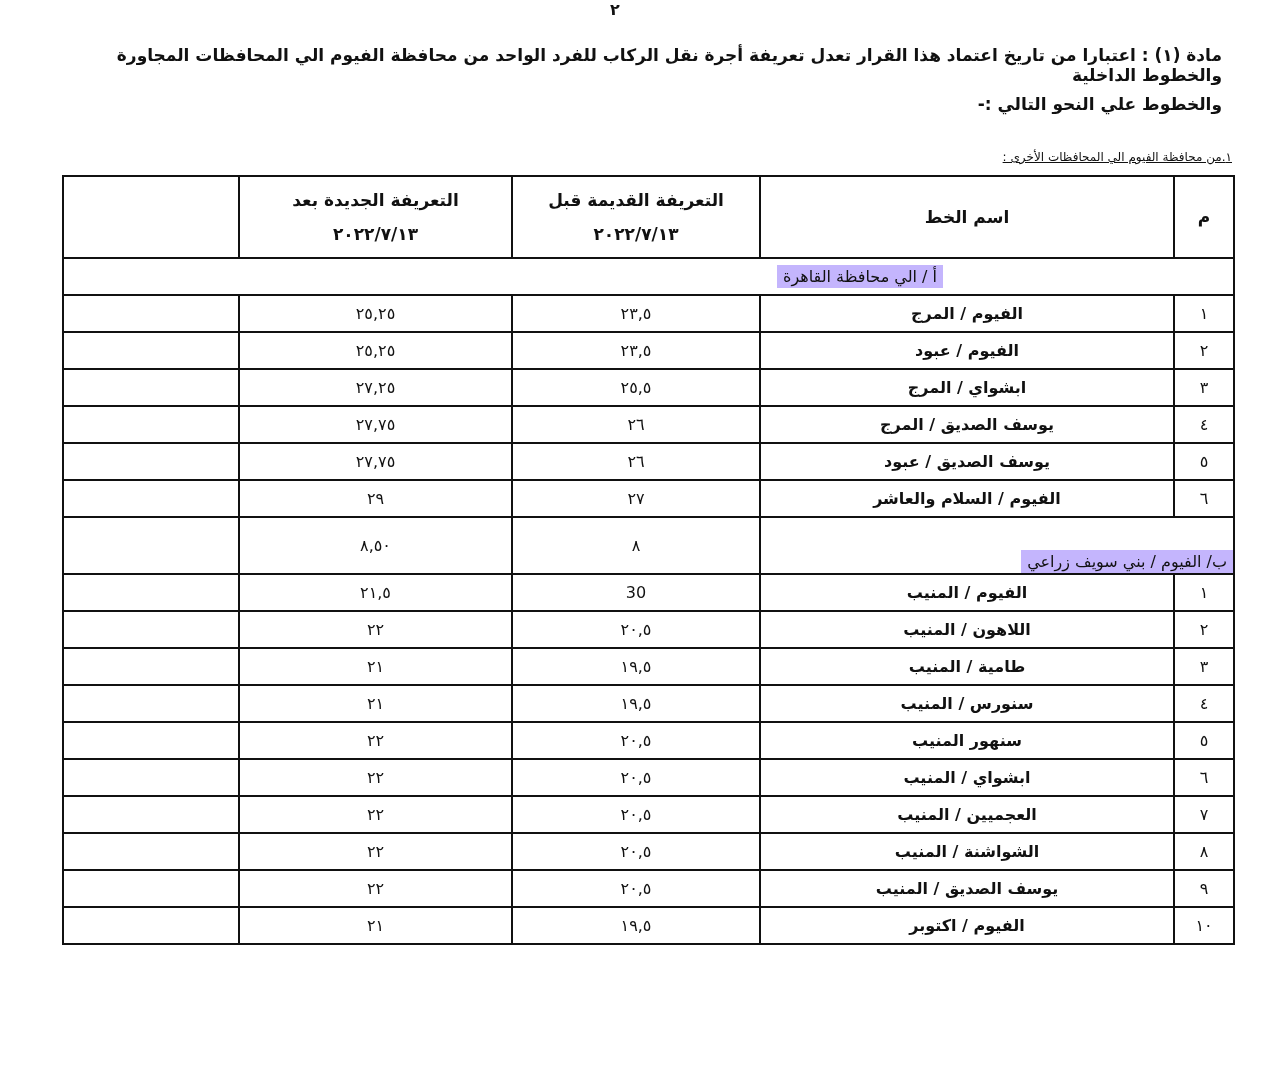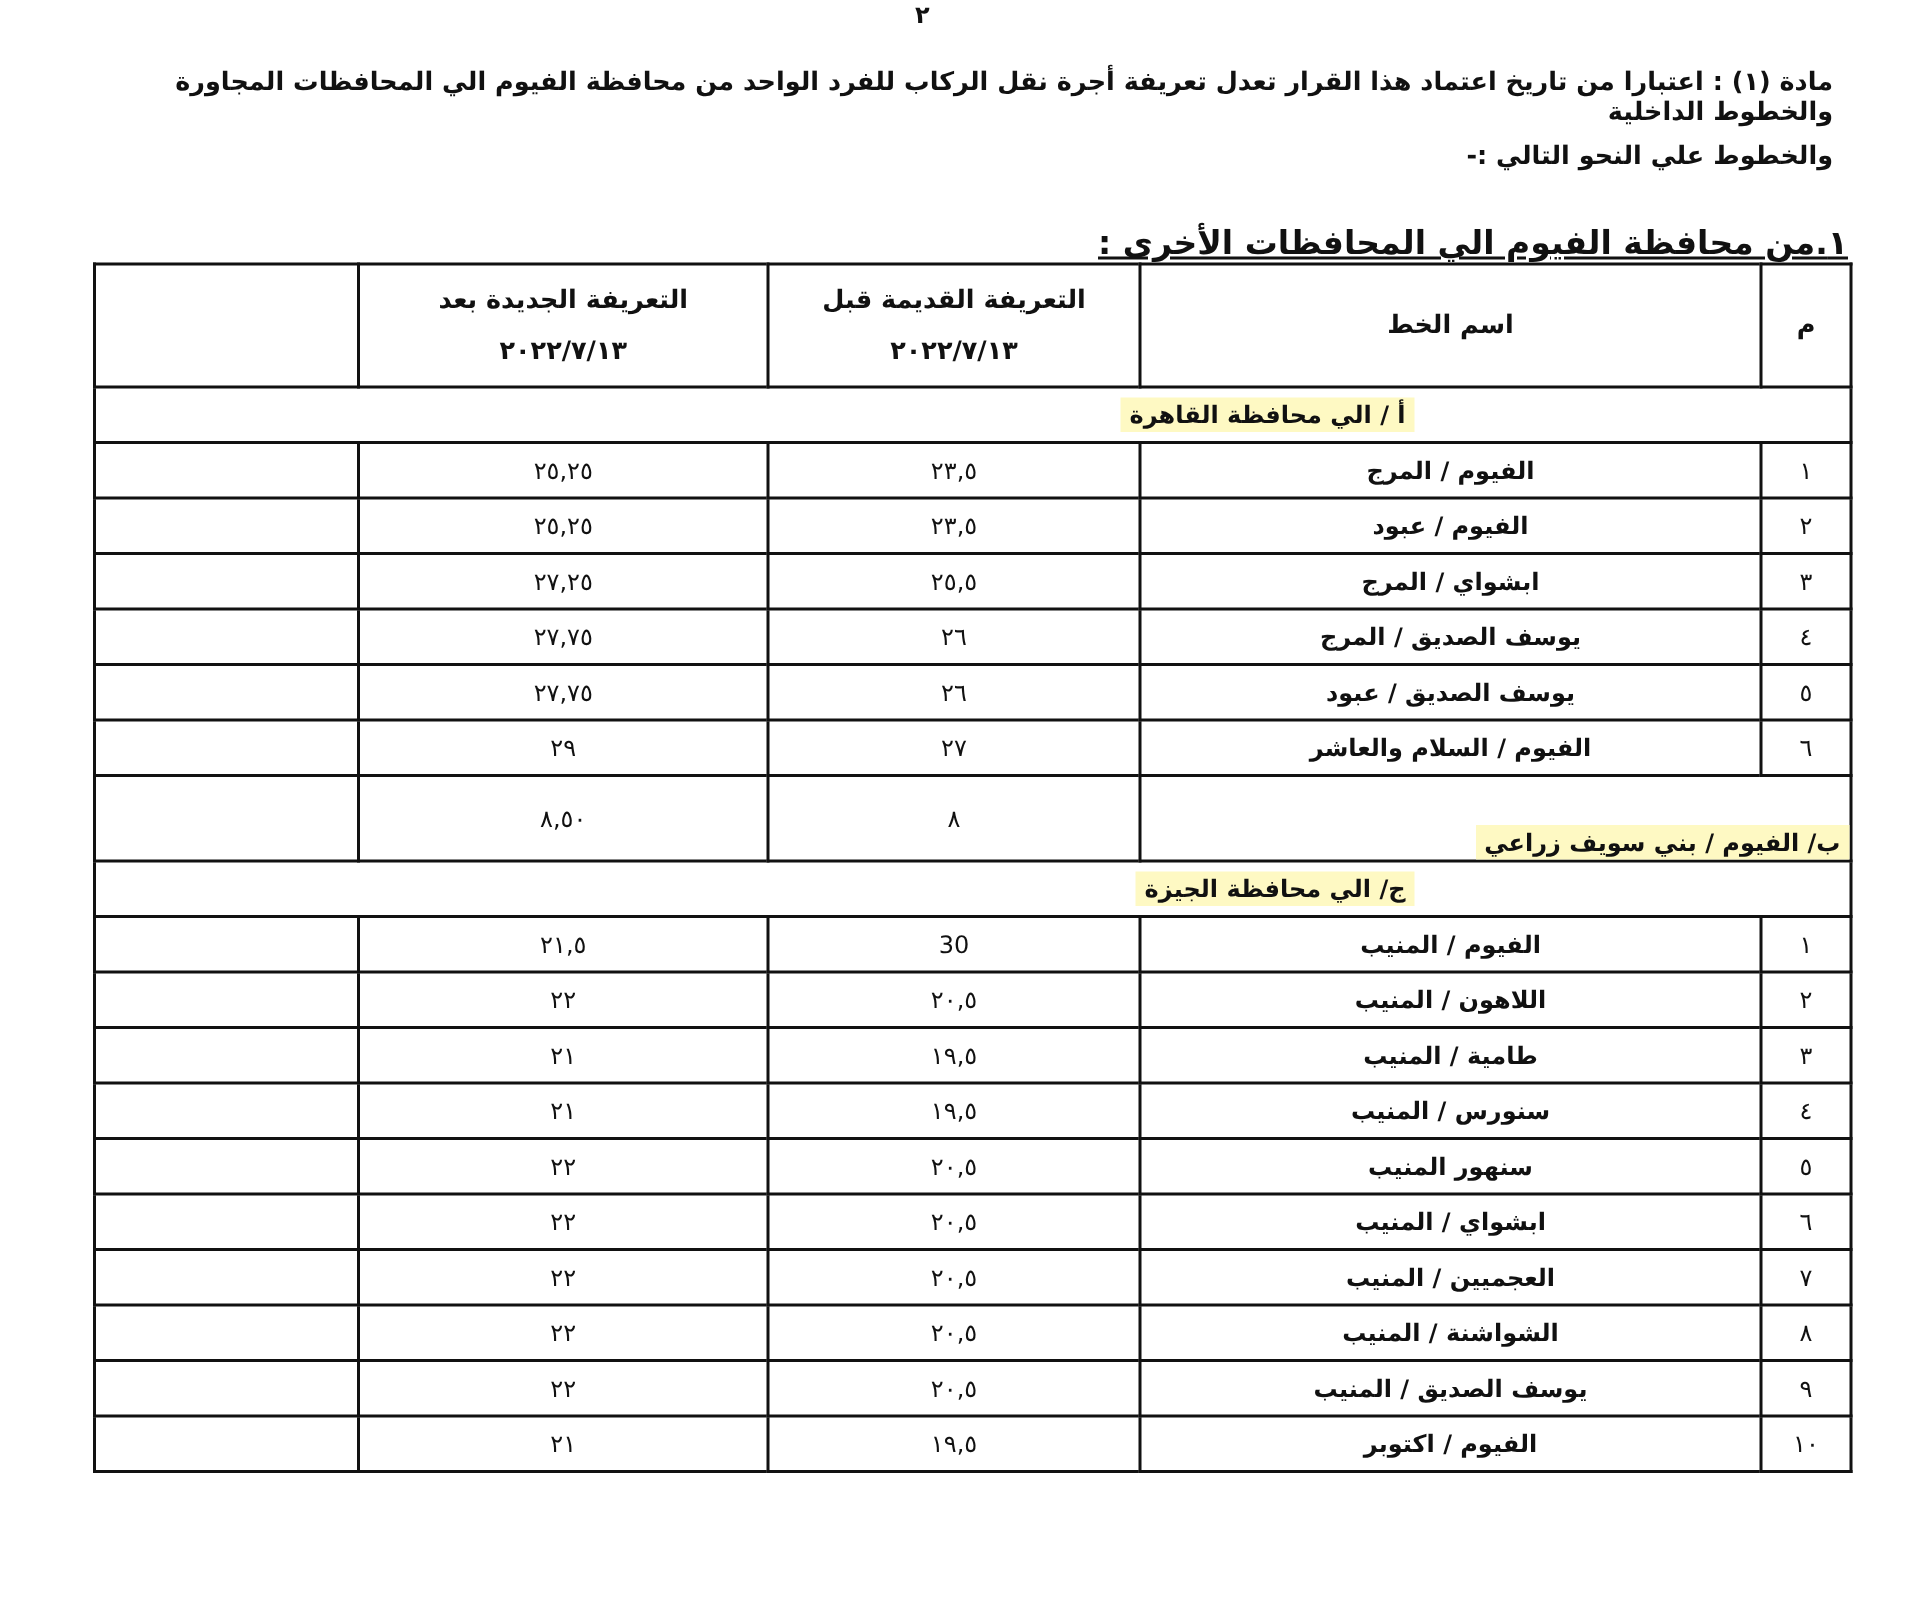--- a/index.html
+++ b/index.html
@@ -4,33 +4,33 @@
 <style>
   html, body { margin:0; padding:0; background:#ffffff; }
   body { width:1280px; height:1070px; position:relative; overflow:hidden;
          font-family:"DejaVu Sans", sans-serif; color:#111; }
   .page-mark { position:absolute; top:0; left:610px; font-size:16px; font-weight:bold; }
   .para { position:absolute; right:58px; width:1160px; direction:rtl; text-align:right;
           font-size:17px; font-weight:bold; line-height:20px; }
   .p1 { top:45px; }
   .p2 { top:94px; }
   .section-title { position:absolute; top:150px; right:48px; direction:rtl;
-          font-size:22px; font-weight:bold; text-decoration:underline; }
+          font-size:12px; font-weight:normal; text-decoration:underline; }
   table.tariff { position:absolute; top:175px; left:62px; width:1171px;
           border-collapse:collapse; direction:rtl; table-layout:fixed; }
   table.tariff td { border:2px solid #111; text-align:center; font-size:16px;
           height:35px; padding:0; vertical-align:middle; }
   table.tariff tr.head td { height:80px; font-weight:bold; font-size:17px; line-height:34px; }
   col.c-num { width:60px; }
   col.c-name { width:414px; }
   col.c-old { width:248px; }
   col.c-new { width:273px; }
   col.c-blank { width:176px; }
   .grp-cell { text-align:right !important; }
-  .grp-label { display:inline-block; background:#fef9c3; padding:2px 6px; font-weight:bold;
+  .grp-label { display:inline-block; background:#c4b5fd; padding:2px 6px; font-weight:normal;
           margin-right:290px; font-size:16px; }
   .grp-label.b { margin-right:0;margin-top:32px; }
   .grp-label.c { margin-right:290px; }
   .name-cell { font-weight:700; }
 </style>
 </head>
 <body>
 
 <div class="page-mark">٢</div>
 <div class="para p1">مادة (١) : اعتبارا من تاريخ اعتماد هذا القرار تعدل تعريفة أجرة نقل الركاب للفرد الواحد من محافظة الفيوم الي المحافظات المجاورة والخطوط الداخلية</div>
@@ -111,25 +111,20 @@
 
     <tr>
       <td colspan="2" class="grp-cell">
         <span class="grp-label b">ب/ الفيوم / بني سويف زراعي</span>
       </td>
       <td>٨</td>
       <td>٨,٥٠</td>
       <td></td>
     </tr>
 
-    <tr>
-      <td colspan="5" class="grp-cell">
-        <span class="grp-label c">ج/ الي محافظة الجيزة</span>
-      </td>
-    </tr>
 
     <tr>
       <td>١</td>
       <td class="name-cell">الفيوم / المنيب</td>
       <td>30</td>
       <td>٢١,٥</td>
       <td></td>
     </tr>
     <tr>
       <td>٢</td>

